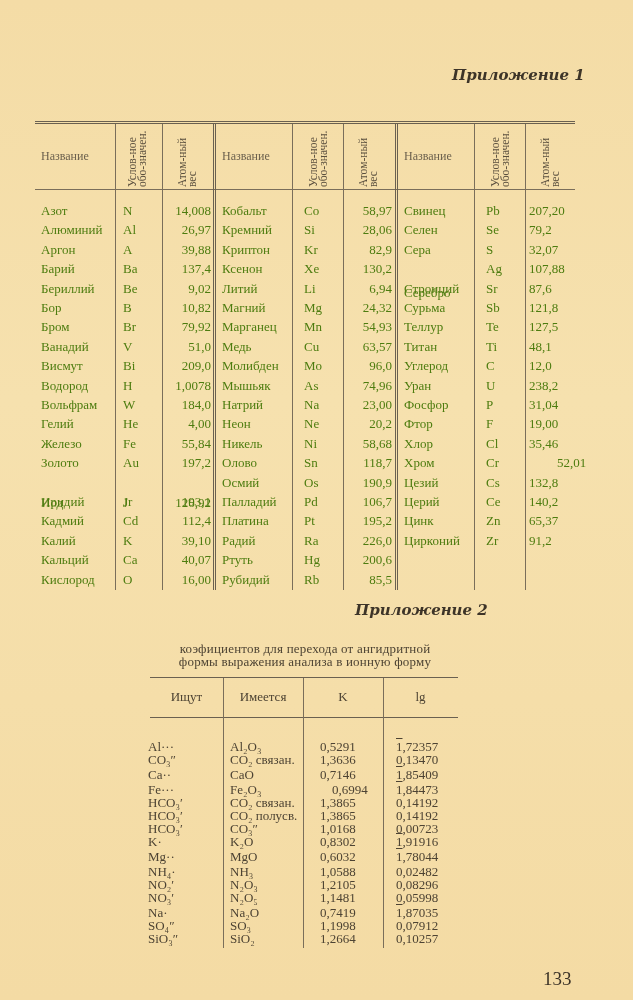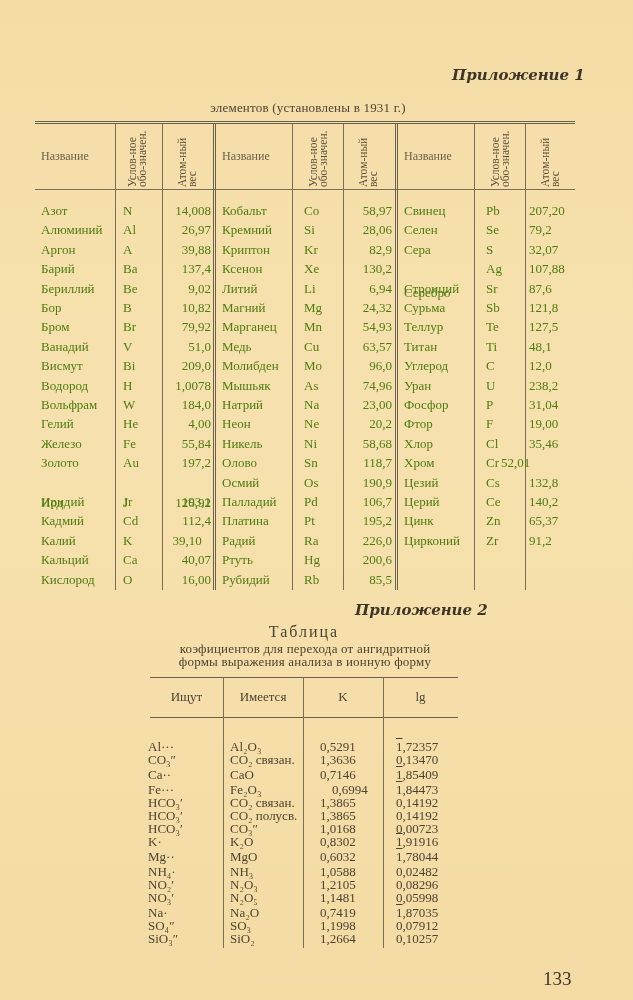--- a/index.html
+++ b/index.html
@@ -62,21 +62,20 @@
 
   .page-number { position: absolute; left: 543px; top: 968px; font-family: "Liberation Serif", serif;
     font-size: 19px; color: #3d3428; }
 </style>
 </head>
 <body>
 
 <div class="page">
 
   <div class="appendix-label" style="left:452px; top:66px;">Приложение 1</div>
-  <div class="caption" style="left:28px; top:101px; width:560px;">элементов (установлены в 1931 г.)</div>
 
   <div class="t1" id="t1">
     <div class="rule-top"></div>
     <div class="rule-head"></div>
 
     <div class="vline" style="left:80px"></div>
     <div class="vline" style="left:127px"></div>
     <div class="vdouble" style="left:178px"></div>
     <div class="vline" style="left:257px"></div>
     <div class="vline" style="left:308px"></div>
@@ -176,21 +175,21 @@
           <span class="cell num" style="left: 128px; width: 48px;">193,1</span>
         </div>
         <div class="row" style="top: 392.4px;">
           <span class="cell" style="left: 6px;">Кадмий</span>
           <span class="cell" style="left: 88px;">Cd</span>
           <span class="cell num" style="left: 128px; width: 48px;">112,4</span>
         </div>
         <div class="row" style="top: 411.8px;">
           <span class="cell" style="left: 6px;">Калий</span>
           <span class="cell" style="left: 88px;">K</span>
-          <span class="cell num" style="left: 128px; width: 48px; text-align: center;">39,10</span>
+          <span class="cell num" style="left: 128px; width: 48px;">39,10</span>
         </div>
         <div class="row" style="top: 431.2px;">
           <span class="cell" style="left: 6px;">Кальций</span>
           <span class="cell" style="left: 88px;">Ca</span>
           <span class="cell num" style="left: 128px; width: 48px;">40,07</span>
         </div>
         <div class="row" style="top: 450.6px;">
           <span class="cell" style="left: 6px;">Кислород</span>
           <span class="cell" style="left: 88px;">O</span>
           <span class="cell num" style="left: 128px; width: 48px;">16,00</span>
@@ -356,21 +355,21 @@
           <span class="cell num" style="left: 494px; text-align: left;">19,00</span>
         </div>
         <div class="row" style="top: 314.8px;">
           <span class="cell" style="left: 369px;">Хлор</span>
           <span class="cell" style="left: 451px;">Cl</span>
           <span class="cell num" style="left: 494px; text-align: left;">35,46</span>
         </div>
         <div class="row" style="top: 334.2px;">
           <span class="cell" style="left: 369px;">Хром</span>
           <span class="cell" style="left: 451px;">Cr</span>
-          <span class="cell num" style="left: 466px; text-align: left;">52,01</span>
+          <span class="cell num" style="left: 522px; text-align: left;">52,01</span>
         </div>
         <div class="row" style="top: 353.6px;">
           <span class="cell" style="left: 369px;">Цезий</span>
           <span class="cell" style="left: 451px;">Cs</span>
           <span class="cell num" style="left: 494px; text-align: left;">132,8</span>
         </div>
         <div class="row" style="top: 373px;">
           <span class="cell" style="left: 369px;">Церий</span>
           <span class="cell" style="left: 451px;">Ce</span>
           <span class="cell num" style="left: 494px; text-align: left;">140,2</span>
@@ -382,21 +381,20 @@
         </div>
         <div class="row" style="top: 411.8px;">
           <span class="cell" style="left: 369px;">Цирконий</span>
           <span class="cell" style="left: 451px;">Zr</span>
           <span class="cell num" style="left: 494px; text-align: left;">91,2</span>
         </div>
       </div>
   </div>
 
   <div class="appendix-label" style="left:355px; top:601px;">Приложение 2</div>
-  <div class="caption" style="left:150px; top:624px; width:308px; font-size:16px; letter-spacing:2px; line-height:16px;">Таблица</div>
   <div class="caption" style="left:140px; top:642px; width:330px;">коэфициентов для перехода от ангидритной</div>
   <div class="caption" style="left:140px; top:655px; width:330px;">формы выражения анализа в ионную форму</div>
 
   <div class="t2" id="t2">
     <div class="rule-top"></div>
     <div class="rule-head"></div>
     <div class="vline" style="left:73px"></div>
     <div class="vline" style="left:153px"></div>
     <div class="vline" style="left:233px"></div>
     <div class="hcell" style="left:0; width:73px;">Ищут</div>

